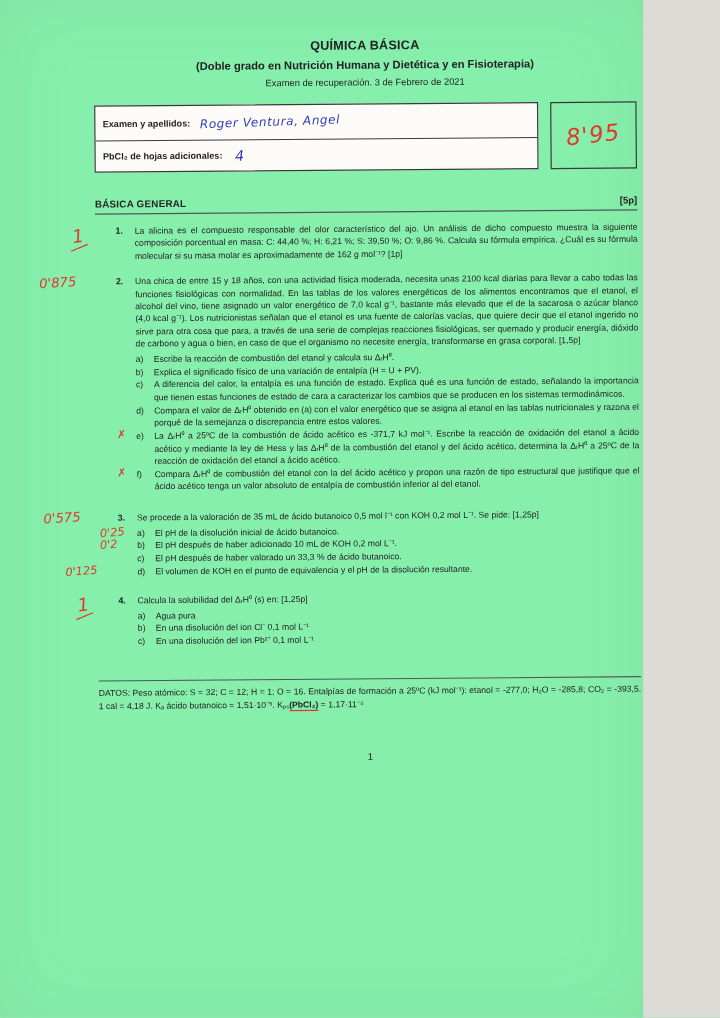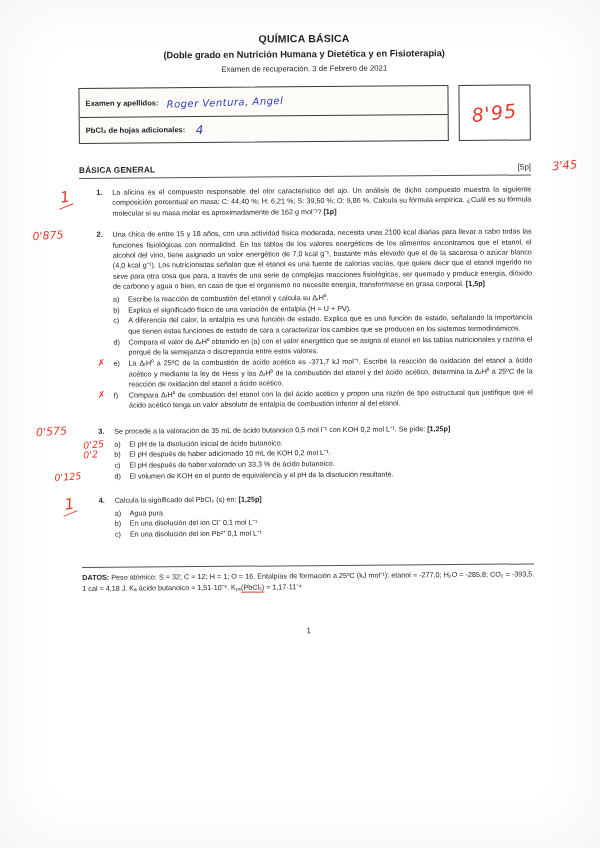--- a/index.html
+++ b/index.html
@@ -3,22 +3,22 @@
 <meta charset="utf-8">
 <style>
   html,body{margin:0;padding:0;}
   body{
     width:600px;height:848px;
     background:#dddbd6;
     font-family:"Liberation Sans",sans-serif;
     overflow:hidden;
   }
   .sheet{
-    position:relative;width:600px;height:848px;
-    background:#ffffff;
+    position:relative;width:536px;height:848px;
+    background:#86efac;
     box-shadow:inset 0 0 60px rgba(90,85,75,.08);
     overflow:hidden;
   }
   .inner{
     position:absolute;left:78px;top:34px;width:452px;
     transform:rotate(-.45deg);transform-origin:top left;
     color:#232325;
   }
   
   .title{font-size:10.5px;font-weight:bold;text-align:center;letter-spacing:.2px;}
@@ -35,48 +35,48 @@
   .hw{font-family:"DejaVu Sans",sans-serif;font-style:italic;display:inline-block;}
   .hw-blue{color:#2f3db8;}
   .hw-red{color:#e13a2c;}
   .name-hw{font-size:10px;margin-left:8px;transform:rotate(-1.5deg);letter-spacing:.5px;}
   .sheets-hw{font-size:12px;margin-left:10px;transform:rotate(-3deg);}
   .total-hw{font-size:19px;transform:rotate(-6deg);letter-spacing:1px;}
   
   .sectionrow{display:flex;justify-content:space-between;align-items:flex-end;margin-top:22px;
               border-bottom:1px solid #55555a;padding-bottom:3px;position:relative;}
   .sectitle{font-size:8.2px;font-weight:bold;letter-spacing:.2px;}
-  .secpts{font-size:8px;font-weight:normal;}
+  .secpts{font-size:8px;font-weight:bold;}
   .secgrade{position:absolute;right:-46px;top:-4px;font-size:11.5px;transform:rotate(-4deg);}
   
   .question{position:relative;display:flex;gap:5px;margin-left:17px;}
   .q1{margin-top:9px;} .q2{margin-top:11px;} .q3{margin-top:15px;} .q4{margin-top:13px;}
   .qnum{font-size:7.4px;font-weight:bold;min-width:11px;line-height:10.4px;}
   .qbody{flex:1;}
   .qtext{font-size:7.2px;line-height:10.4px;text-align:justify;margin:0;}
-  .pts{font-weight:bold;}
+  .pts{font-weight:normal;}
   .qitems{margin-top:2px;}
   .qitem{position:relative;display:flex;gap:5px;margin:.5px 0;}
   .ilabel{font-size:7.2px;min-width:10px;line-height:10.4px;}
   .itext{flex:1;font-size:7.2px;line-height:10.4px;text-align:justify;}
   
   .mscore{position:absolute;white-space:nowrap;}
   .s-q1{left:-36px;top:0;font-size:15px;transform:rotate(-8deg);}
   .s-q1::after,.s-q4::after{content:"";position:absolute;left:-3px;bottom:-1px;width:15px;
       border-bottom:1.4px solid #e13a2c;transform:rotate(-14deg);}
   .s-q2{left:-64px;top:-1px;font-size:11px;transform:rotate(-3deg);}
   .s-q3{left:-62px;top:-2px;font-size:11px;transform:rotate(-3deg);}
   .s-q4{left:-34px;top:-1px;font-size:15px;transform:rotate(-8deg);}
   .iscore{position:absolute;left:-31px;top:-1px;font-size:9.5px;transform:rotate(-4deg);}
   .iscore.mark-x{left:-16px;font-size:9px;}
   .iscore.far{left:-60px;}
   
   .datos{margin-top:26px;border-top:1px solid #55555a;padding-top:5px;font-size:7.2px;line-height:10.4px;text-align:justify;}
-  .datos .lbl{font-weight:bold;}
-  .red-underline{border-bottom:1.5px solid #e13a2c;padding-bottom:.5px;}
+  .datos .lbl{font-weight:normal;}
+  .red-underline{border-bottom:1.5px solid #e13a2c;padding-bottom:.5px;font-weight:bold;}
   
   .pagenum{text-align:center;font-size:8px;margin-top:34px;}
 </style>
 </head>
 <body>
 
 <div class="sheet">
   <div class="inner">
 
     <div class="title">QUÍMICA BÁSICA</div>
@@ -175,21 +175,21 @@
             <span class="itext">El volumen de KOH en el punto de equivalencia y el pH de la disolución resultante.</span>
           </div>
         </div>
       </div>
     </div>
 
     <div class="question q4">
       <span class="hw hw-red mscore s-q4">1</span>
       <span class="qnum">4.</span>
       <div class="qbody">
-        <p class="qtext"><span>Calcula la significado del PbCl₂ (s) en:</span> <span class="pts">[1,25p]</span></p>
+        <p class="qtext"><span>Calcula la solubilidad del ΔᵣH⁰ (s) en:</span> <span class="pts">[1,25p]</span></p>
         <div class="qitems">
           <div class="qitem">
             <span class="ilabel">a)</span>
             <span class="itext">Agua pura</span>
           </div>
           <div class="qitem">
             <span class="ilabel">b)</span>
             <span class="itext">En una disolución del ion Cl⁻ 0,1 mol L⁻¹</span>
           </div>
           <div class="qitem">

